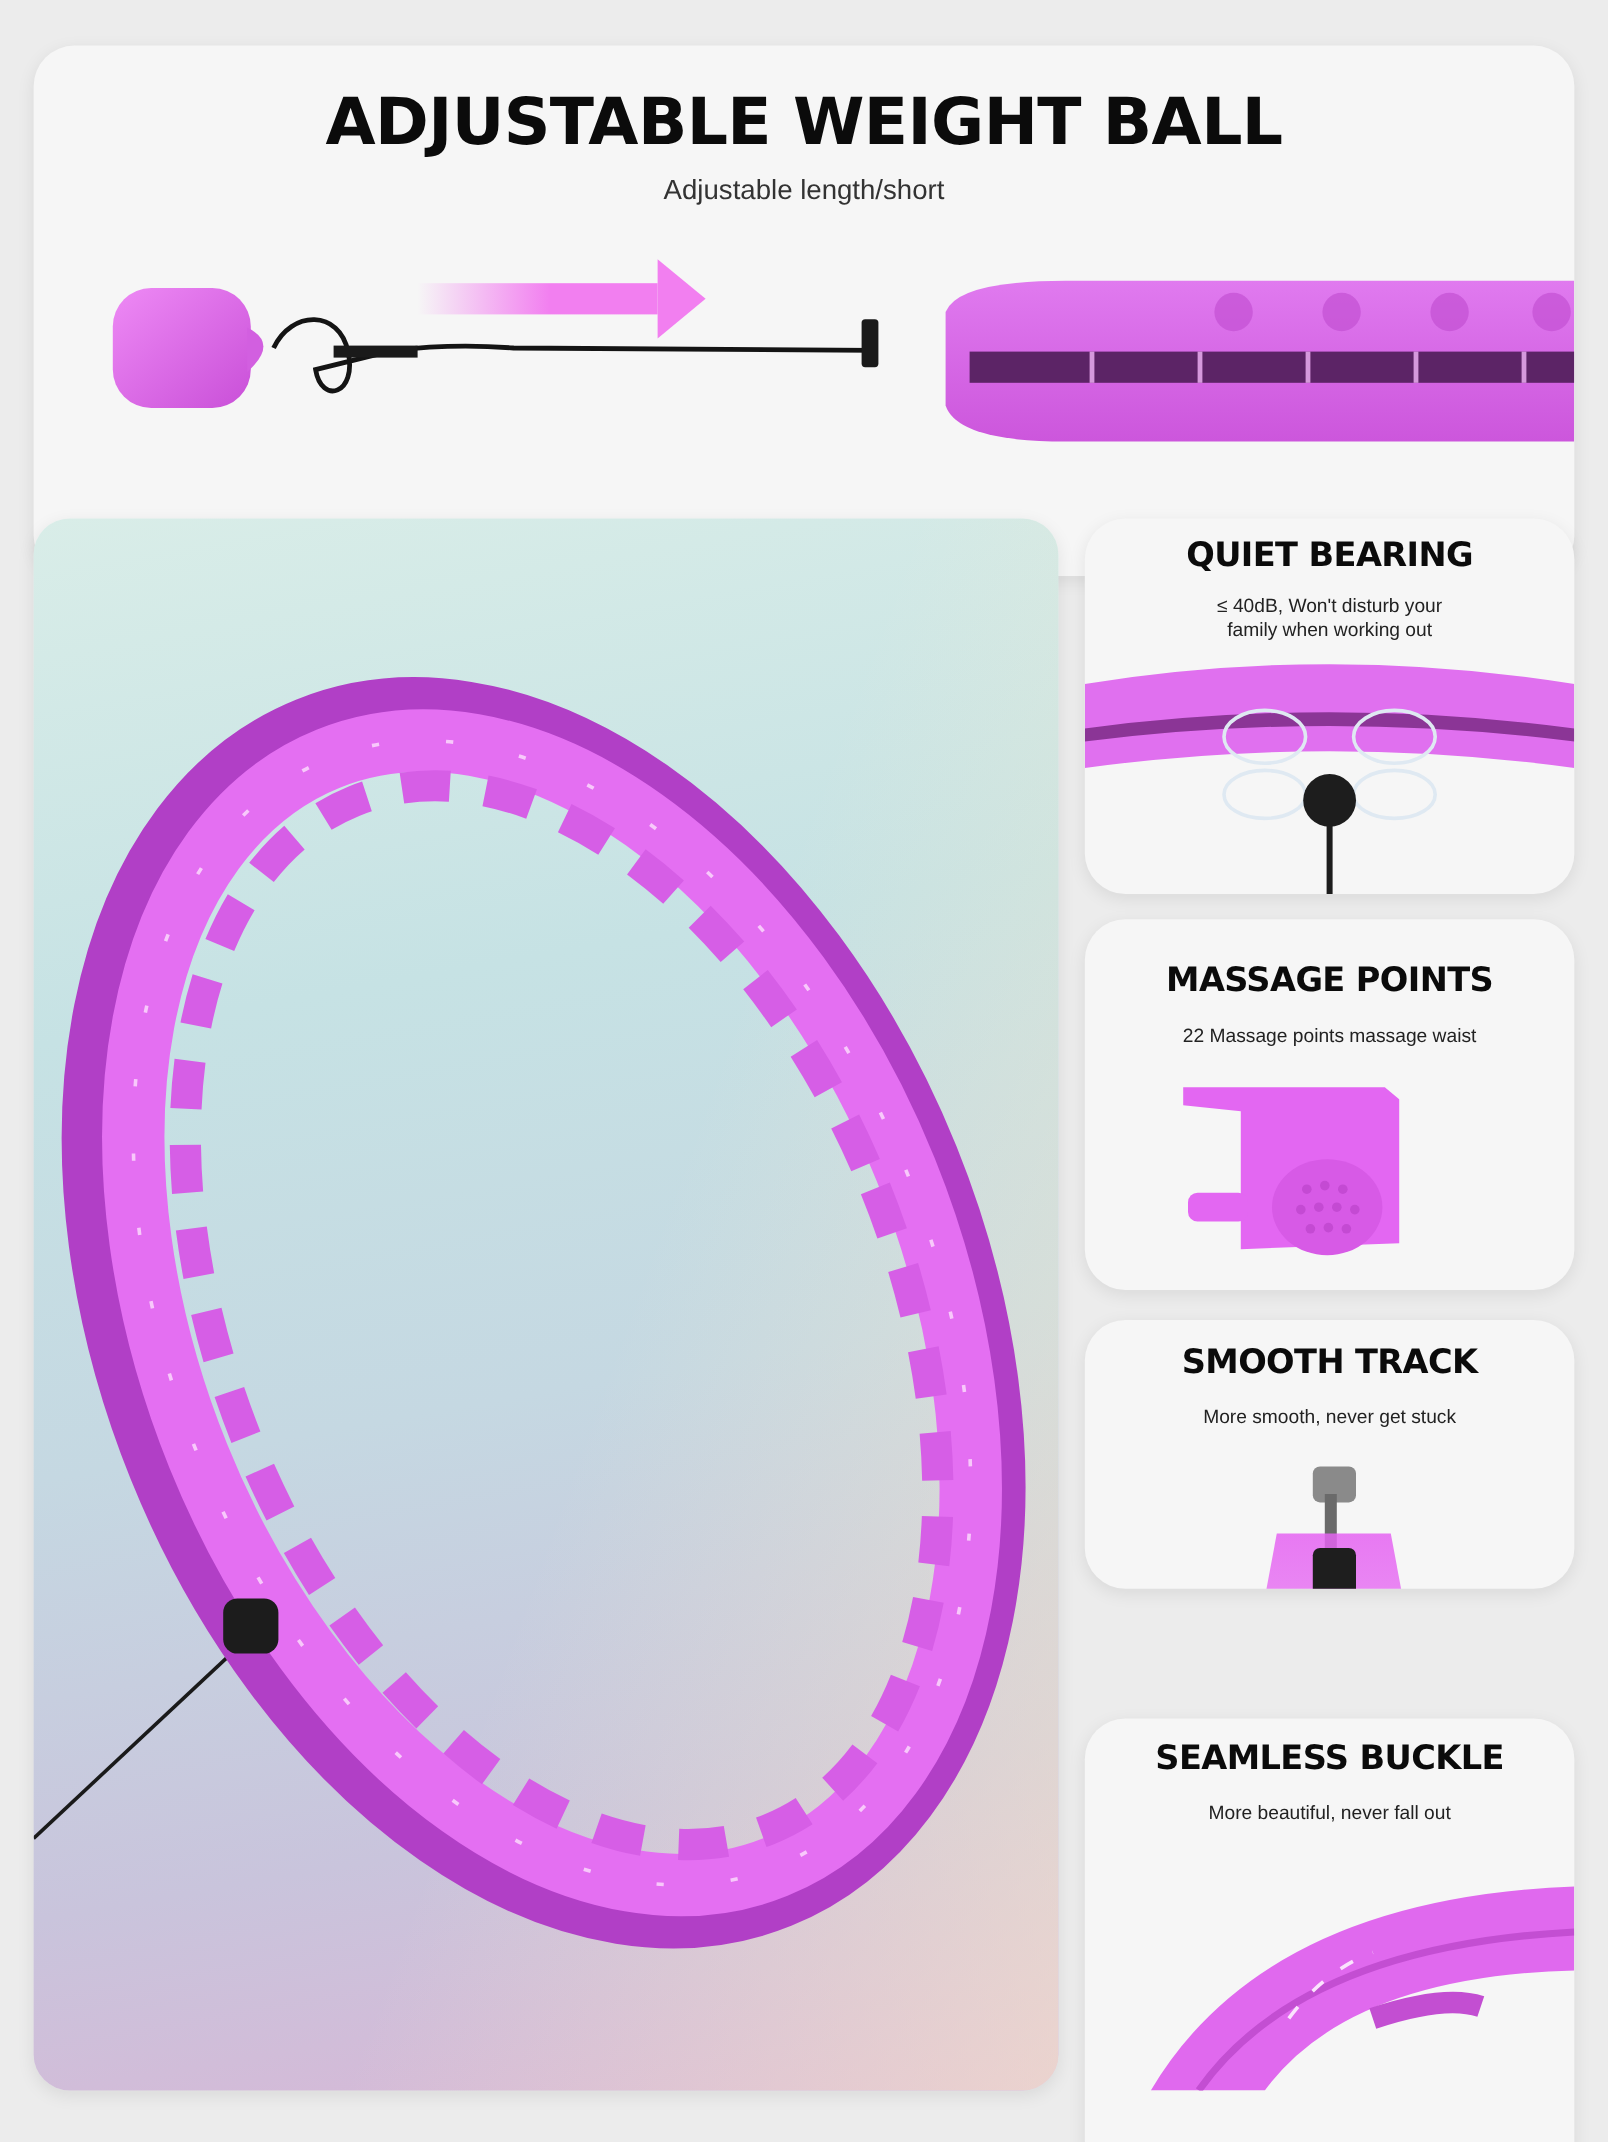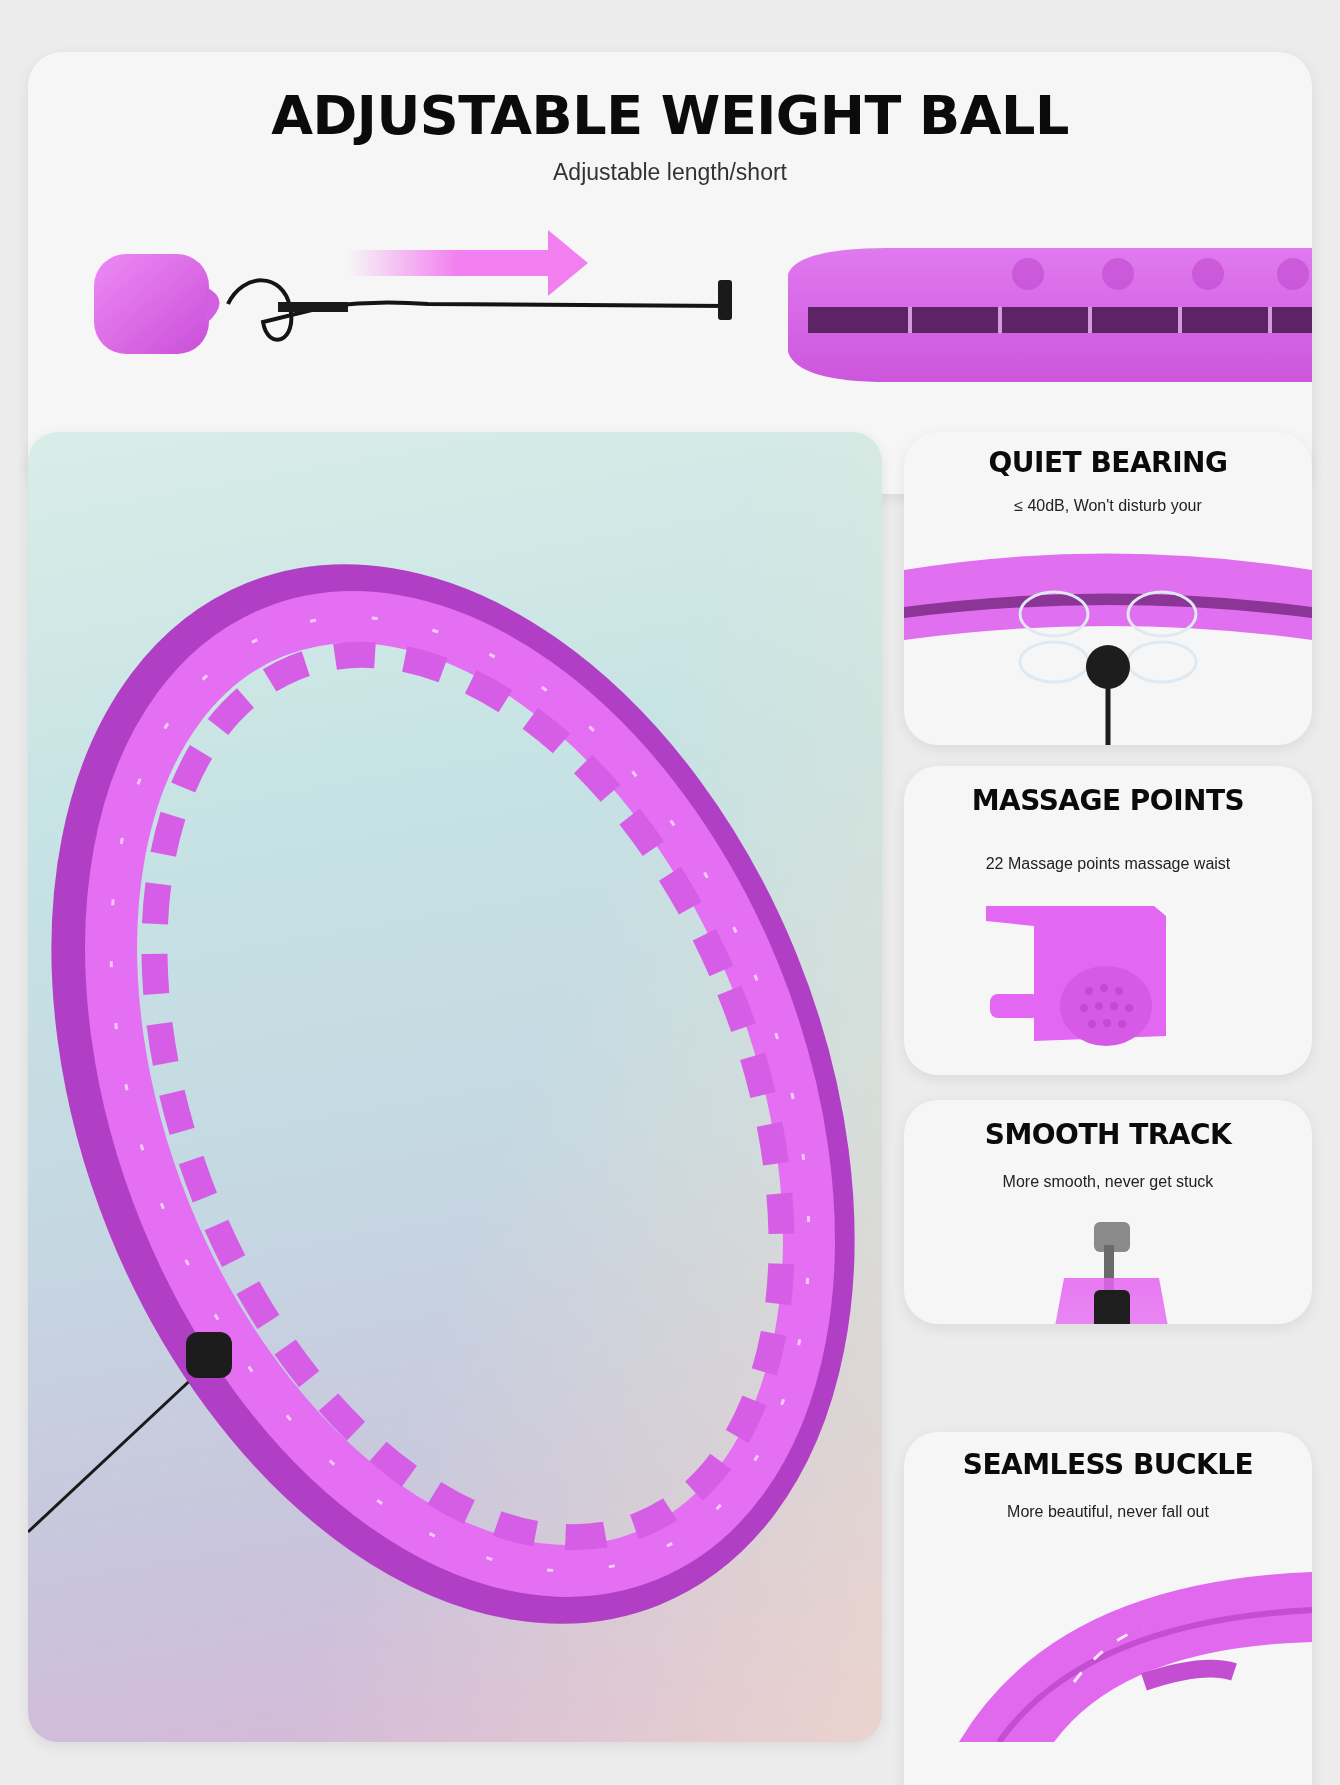--- a/index.html
+++ b/index.html
@@ -1,20 +1,20 @@
 <!DOCTYPE html>
 <html><head>
 <meta charset="utf-8">
 <style>
   html,body{margin:0;padding:0}
   body{width:1340px;height:1785px;background:#ececec;position:relative;overflow:hidden;font-family:"DejaVu Sans",sans-serif}
   .card{position:absolute;background:#f6f6f6;border-radius:34px;box-shadow:0 4px 14px rgba(0,0,0,0.08);overflow:hidden}
   .title{position:absolute;left:0;right:0;text-align:center;color:#0b0b0b;font-weight:bold;font-family:"DejaVu Sans",sans-serif;letter-spacing:-0.5px}
   .sub{position:absolute;left:0;right:0;text-align:center;color:#222;font-family:"Liberation Sans",sans-serif;line-height:1.25}
-  #top{left:28px;top:52px;width:1284px;height:442px}
+  #top{left:28px;top:38px;width:1284px;height:442px}
   #top .title{top:32px;font-size:54px}
   #top .sub{top:106px;font-size:23px;color:#333}
   #left{left:28px;top:432px;width:854px;height:1310px;border-radius:30px;
     background:linear-gradient(170deg,#d9ede8 0%,#c6e2e4 30%,#c5d8e2 55%,#c9c4dc 80%,#d9b6d6 100%)}
   #left::after{content:"";position:absolute;inset:0;background:linear-gradient(110deg,rgba(255,255,255,0) 55%,rgba(250,235,200,0.55) 100%)}
   .rc{left:904px;width:408px}
   .rc .title{font-size:28px}
   .rc .sub{font-size:16px}
   svg{position:absolute}
 </style>
@@ -79,35 +79,36 @@
     <ellipse cx="432" cy="662" rx="318" ry="498" transform="rotate(-22 432 662)" fill="none" stroke="#f8c9fb" stroke-width="3" stroke-dasharray="6 56"></ellipse>
     <ellipse cx="440" cy="664" rx="282" ry="462" transform="rotate(-22 440 664)" fill="none" stroke="#d65ee6" stroke-width="26" stroke-dasharray="40 30"></ellipse>
     <rect x="158" y="900" width="46" height="46" rx="12" fill="#1c1c1c"></rect>
   </svg>
 </div>
 
 <div class="card rc" style="top:432px;height:313px">
   <div class="title" style="top:14px">QUIET BEARING</div>
   <div class="sub" style="top:64px">
     <div>≤ 40dB, Won't disturb your</div>
+    <div>family when working out</div>
   </div>
   <svg width="408" height="313" style="left:0;top:0">
     <path d="M0 138 Q204 105 408 138 L408 208 Q204 180 0 208 Z" fill="#e070ef"></path>
     <path d="M0 175 Q204 148 408 175 L408 186 Q204 160 0 186 Z" fill="#8b3596"></path>
     <ellipse cx="150" cy="182" rx="34" ry="22" fill="none" stroke="#dfe9f2" stroke-width="3"></ellipse>
     <ellipse cx="258" cy="182" rx="34" ry="22" fill="none" stroke="#dfe9f2" stroke-width="3"></ellipse>
     <ellipse cx="150" cy="230" rx="34" ry="20" fill="none" stroke="#dfe9f2" stroke-width="3"></ellipse>
     <ellipse cx="258" cy="230" rx="34" ry="20" fill="none" stroke="#dfe9f2" stroke-width="3"></ellipse>
     <circle cx="204" cy="235" r="22" fill="#1d1d1d"></circle>
     <line x1="204" y1="255" x2="204" y2="313" stroke="#1d1d1d" stroke-width="5"></line>
   </svg>
 </div>
 
 <div class="card rc" style="top:766px;height:309px">
-  <div class="title" style="top:18px">MASSAGE POINTS</div>
+  <div class="title" style="top:34px">MASSAGE POINTS</div>
   <div class="sub" style="top:88px">22 Massage points massage waist</div>
   <svg width="408" height="309" style="left:0;top:0">
     <path d="M82 140 L250 140 L262 150 L262 270 L130 275 L130 160 L82 155 Z" fill="#e367f2"></path>
     <rect x="86" y="228" width="50" height="24" rx="8" fill="#e367f2"></rect>
     <ellipse cx="202" cy="240" rx="46" ry="40" fill="#d75ae6"></ellipse>
     <g fill="#c44ad3">
       <circle cx="185" cy="225" r="4"></circle>
         <circle cx="200" cy="222" r="4"></circle>
         <circle cx="215" cy="225" r="4"></circle>
       <circle cx="180" cy="242" r="4"></circle>

